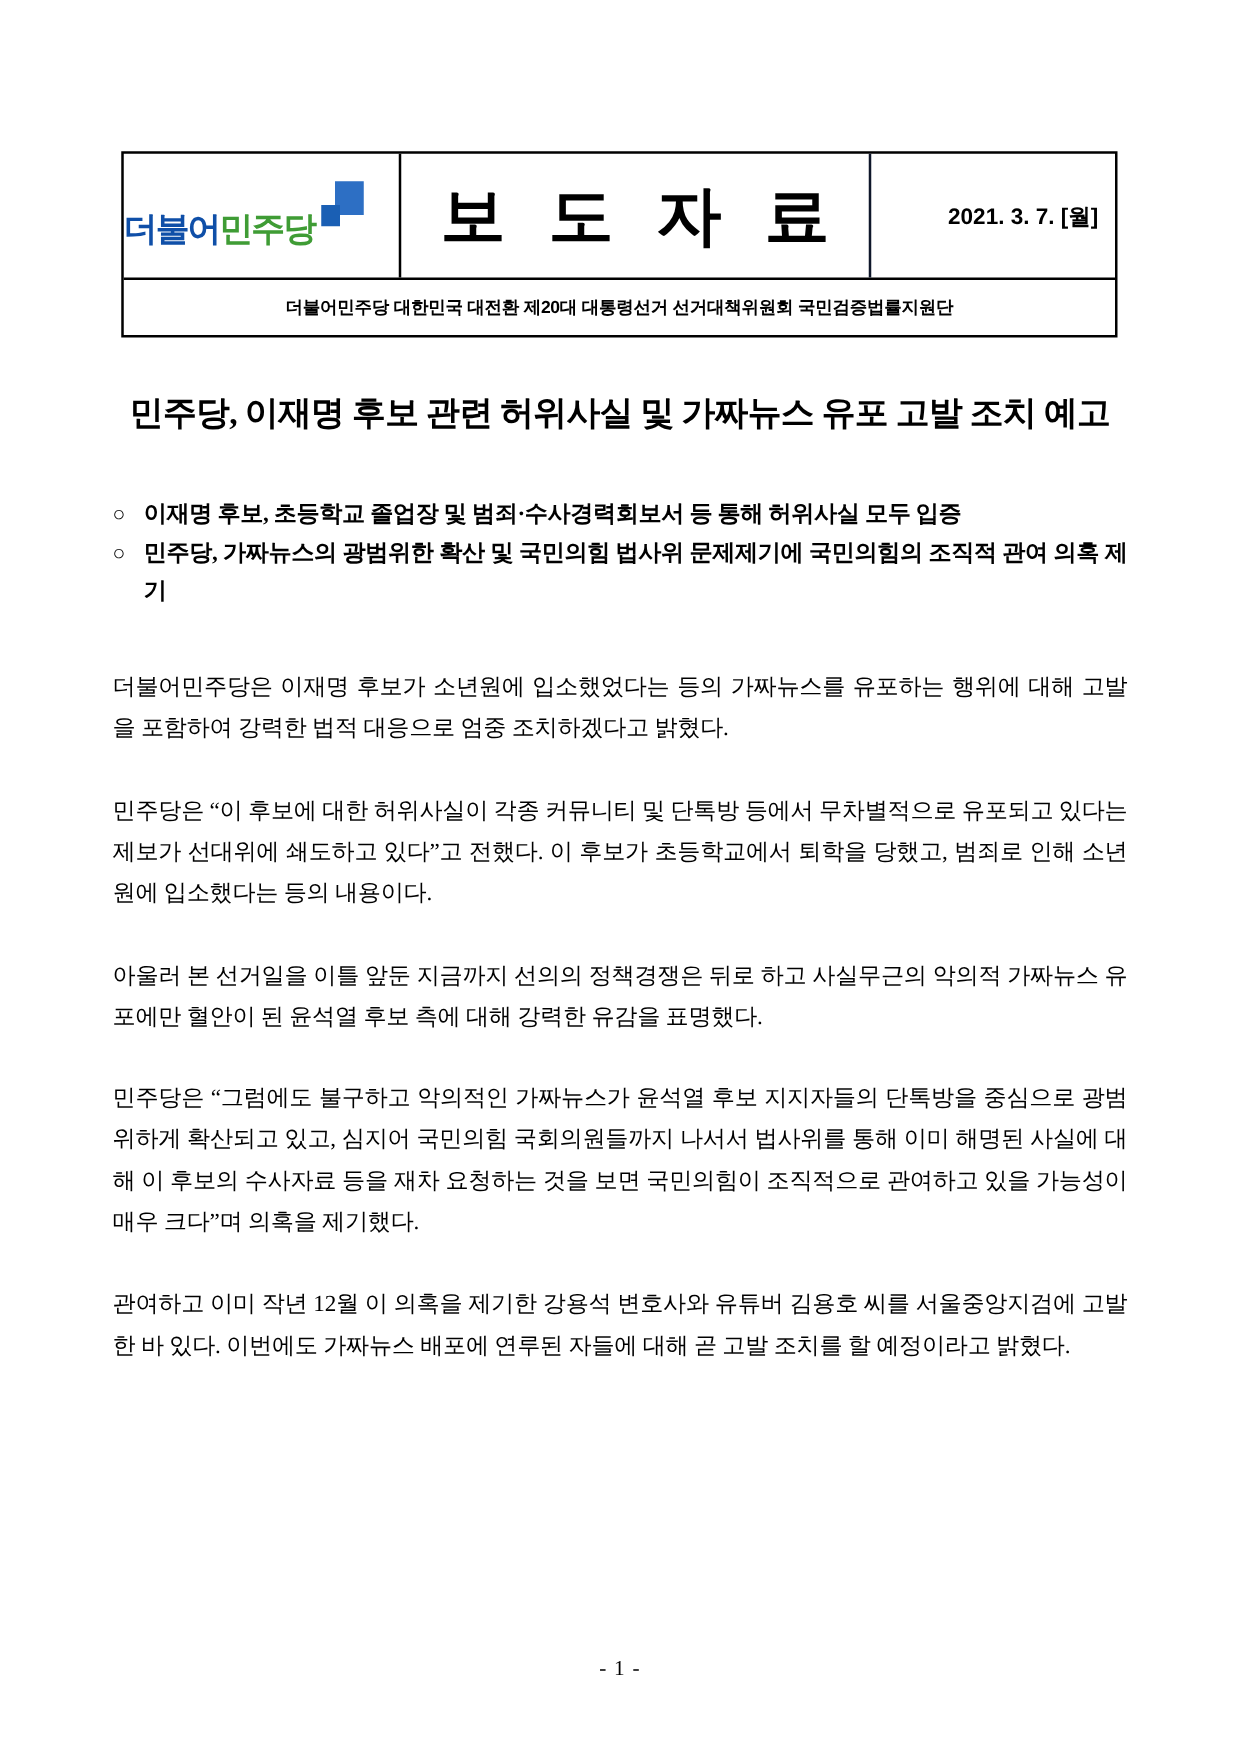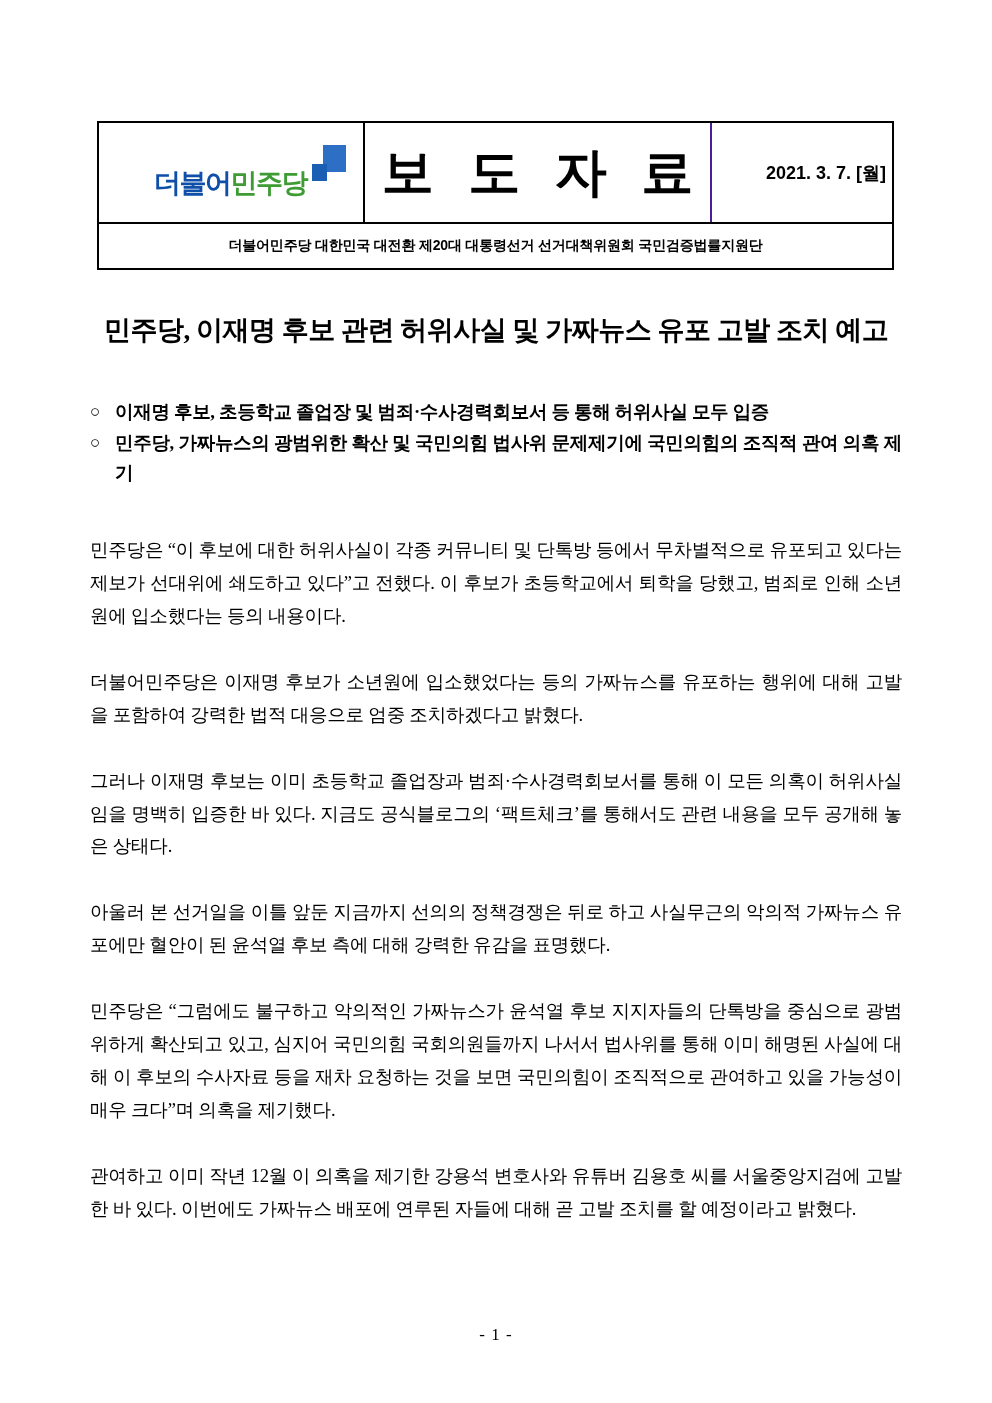--- a/index.html
+++ b/index.html
@@ -34,34 +34,32 @@
   .header-top {
     display: flex;
     align-items: stretch;
     height: 99px;
   }
   .header-cell-logo {
     width: 222px;
     border-right: 2px solid #000;
     display: flex;
     align-items: center;
-    justify-content: center;
-    box-sizing: border-box;
-    margin-left: 44px;
+    box-sizing: border-box;
   }
   .header-cell-title {
     flex: 1;
-    border-right: 2px solid #4c1d95;
+    border-right: 2px solid #0f172a;
     display: flex;
     align-items: center;
     justify-content: center;
     box-sizing: border-box;
   }
   .header-cell-date {
-    width: 180px;
+    width: 195px;
     display: flex;
     align-items: center;
     justify-content: center;
     box-sizing: border-box;
     padding-left: 48px;
   }
   .doc-title {
     font-family: "Liberation Sans", sans-serif;
     font-weight: bold;
     font-size: 52px;
@@ -238,23 +236,22 @@
       <span class="mark">○</span>
       <span class="btext">이재명 후보, 초등학교 졸업장 및 범죄·수사경력회보서 등 통해 허위사실 모두 입증</span>
     </div>
     <div class="bullet">
       <span class="mark">○</span>
       <span class="btext">민주당, 가짜뉴스의 광범위한 확산 및 국민의힘 법사위 문제제기에 국민의힘의 조직적 관여 의혹 제기</span>
     </div>
   </div>
 
   <div class="paragraphs">
+    <p class="para">더불어민주당은 이재명 후보가 소년원에 입소했었다는 등의 가짜뉴스를 유포하는 행위에 대해 고발을 포함하여 강력한 법적 대응으로 엄중 조치하겠다고 밝혔다.</p>
     <p class="para">민주당은 “이 후보에 대한 허위사실이 각종 커뮤니티 및 단톡방 등에서 무차별적으로 유포되고 있다는 제보가 선대위에 쇄도하고 있다”고 전했다. 이 후보가 초등학교에서 퇴학을 당했고, 범죄로 인해 소년원에 입소했다는 등의 내용이다.</p>
-    <p class="para">더불어민주당은 이재명 후보가 소년원에 입소했었다는 등의 가짜뉴스를 유포하는 행위에 대해 고발을 포함하여 강력한 법적 대응으로 엄중 조치하겠다고 밝혔다.</p>
-    <p class="para">그러나 이재명 후보는 이미 초등학교 졸업장과 범죄·수사경력회보서를 통해 이 모든 의혹이 허위사실임을 명백히 입증한 바 있다. 지금도 공식블로그의 ‘팩트체크’를 통해서도 관련 내용을 모두 공개해 놓은 상태다.</p>
     <p class="para">아울러 본 선거일을 이틀 앞둔 지금까지 선의의 정책경쟁은 뒤로 하고 사실무근의 악의적 가짜뉴스 유포에만 혈안이 된 윤석열 후보 측에 대해 강력한 유감을 표명했다.</p>
     <p class="para">민주당은 “그럼에도 불구하고 악의적인 가짜뉴스가 윤석열 후보 지지자들의 단톡방을 중심으로 광범위하게 확산되고 있고, 심지어 국민의힘 국회의원들까지 나서서 법사위를 통해 이미 해명된 사실에 대해 이 후보의 수사자료 등을 재차 요청하는 것을 보면 국민의힘이 조직적으로 관여하고 있을 가능성이 매우 크다”며 의혹을 제기했다.</p>
     <p class="para">관여하고 이미 작년 12월 이 의혹을 제기한 강용석 변호사와 유튜버 김용호 씨를 서울중앙지검에 고발한 바 있다. 이번에도 가짜뉴스 배포에 연루된 자들에 대해 곧 고발 조치를 할 예정이라고 밝혔다.</p>
   </div>
 
   <div class="page-number">- 1 -</div>
 
 </div>
 
 </body></html>

